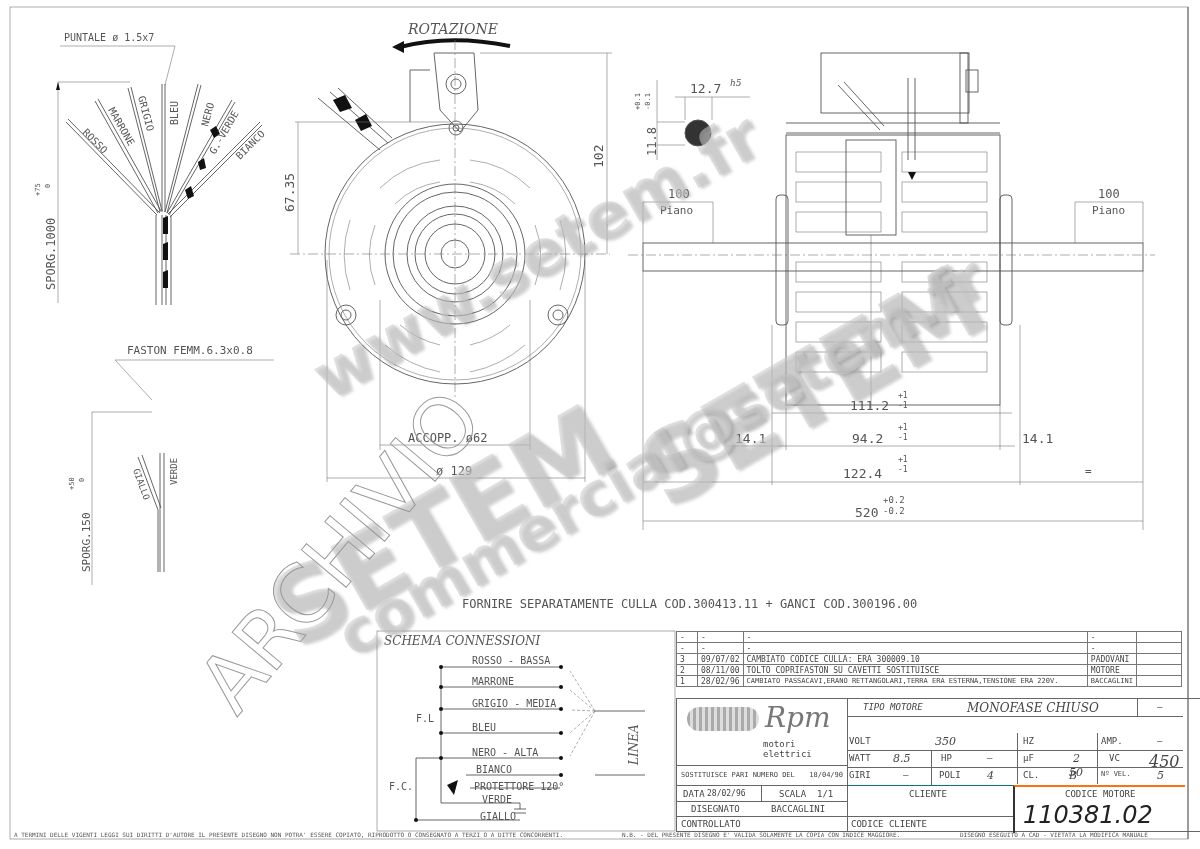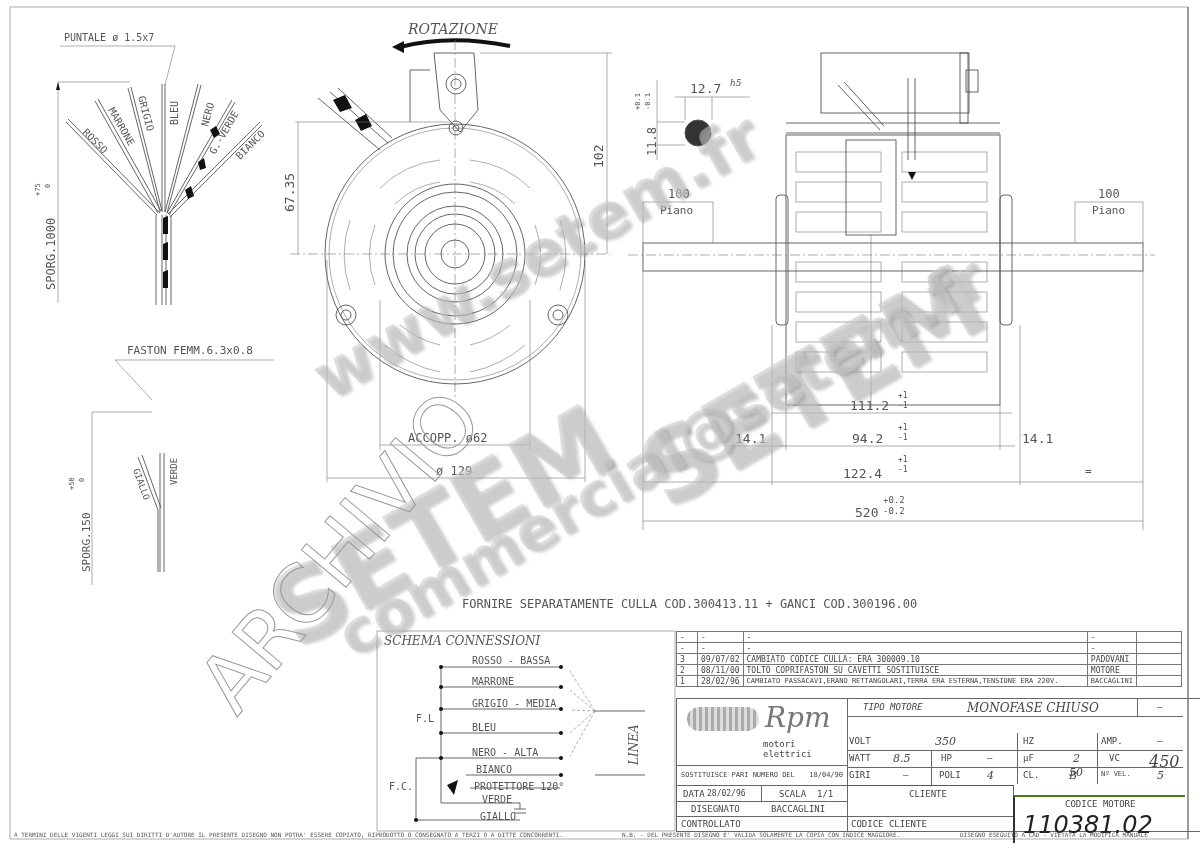--- a/index.html
+++ b/index.html
@@ -407,21 +407,21 @@
       <span class="ital" style="position:absolute;left:222px;top:2px;font-size:11px;">B</span>
       <span style="position:absolute;left:254px;top:3px;font-size:7px;">Nº VEL.</span>
       <span class="ital" style="position:absolute;left:310px;top:2px;font-size:11px;">5</span>
     </div>
   </div>
   <div style="position:absolute;left:170px;top:86px;width:166px;height:46px;border-top:1px solid #0f766e;border-right:1px solid #666;">
     <span style="position:absolute;left:62px;top:3px;">CLIENTE</span>
     <span style="position:absolute;left:0;top:30px;width:166px;border-top:1px solid #666;"></span>
     <span style="position:absolute;left:4px;top:33px;">CODICE CLIENTE</span>
   </div>
-  <div style="position:absolute;left:336px;top:96px;width:170px;height:46px;border-top:2px solid #4d7c0f;border-left:2px solid #333;">
+  <div style="position:absolute;left:336px;top:86px;width:170px;height:46px;border-top:2px solid #f97316;border-left:2px solid #333;">
     <span style="position:absolute;left:50px;top:2px;">CODICE MOTORE</span>
     <span class="ital" style="position:absolute;left:8px;top:14px;font-size:24px;color:#222;font-family:'DejaVu Sans',sans-serif;font-style:italic;font-weight:normal;">110381.02</span>
   </div>
 </div>
 
 
 <div style="position:absolute;left:14px;top:831px;width:1170px;font-size:6px;color:#555;white-space:nowrap;">
   <span>A TERMINI DELLE VIGENTI LEGGI SUI DIRITTI D'AUTORE IL PRESENTE DISEGNO NON POTRA' ESSERE COPIATO, RIPRODOTTO O CONSEGNATO A TERZI O A DITTE CONCORRENTI.</span>
   <span style="position:absolute;left:608px;">N.B. - DEL PRESENTE DISEGNO E' VALIDA SOLAMENTE LA COPIA CON INDICE MAGGIORE.</span>
   <span style="position:absolute;left:946px;">DISEGNO ESEGUITO A CAD - VIETATA LA MODIFICA MANUALE</span>

